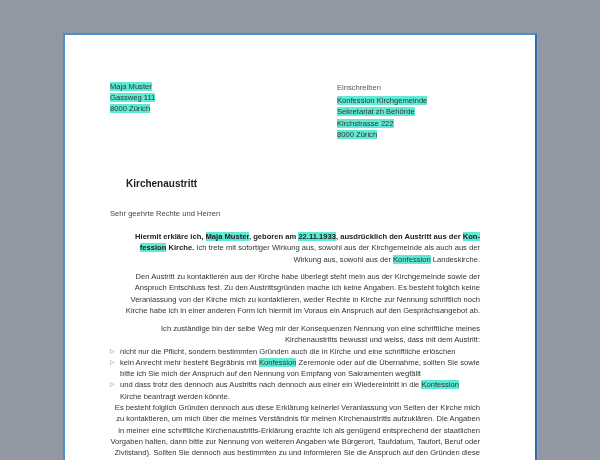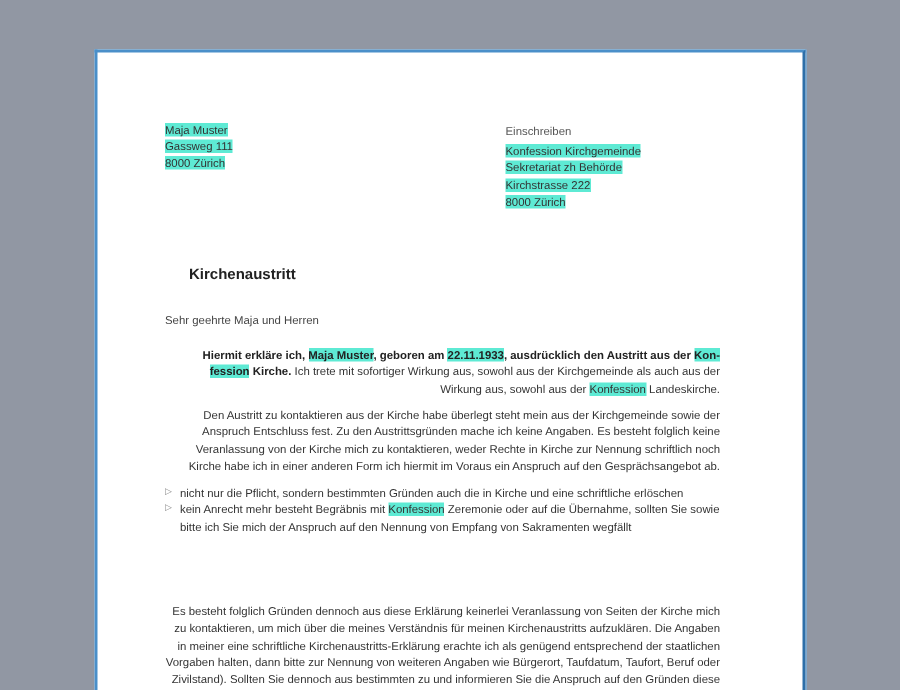--- a/index.html
+++ b/index.html
@@ -63,37 +63,42 @@
     <div class="addr-right">
       <span class="label">Einschreiben</span>
       <span class="hl">Konfession Kirchgemeinde</span><br>
       <span class="hl">Sekretariat zh Behörde</span><br>
       <span class="hl">Kirchstrasse 222</span><br>
       <span class="hl">8000 Zürich</span>
     </div>
 
     <div class="title">Kirchenaustritt</div>
 
-    <div class="salutation">Sehr geehrte Maja und Herren</div>
+    <div class="salutation">Sehr geehrte Rechte und Herren</div>
 
     <p class="p1">
       <b>Hiermit erkläre ich, </b><b class="hl">Maja Muster</b><b>, geboren am </b><b class="hl">22.11.1933</b><b>, ausdrücklich den Austritt aus der </b><b class="hl">Kon-fession</b><b> Kirche.</b><span> Ich trete mit sofortiger Wirkung aus, sowohl aus der Kirchgemeinde als auch aus der Wirkung aus, sowohl aus der </span><span class="hl">Konfession</span><span> Landeskirche.</span>
     </p>
 
     <p class="p2">Den Austritt zu kontaktieren aus der Kirche habe überlegt steht mein aus der Kirchgemeinde sowie der Anspruch Entschluss fest. Zu den Austrittsgründen mache ich keine Angaben. Es besteht folglich keine Veranlassung von der Kirche mich zu kontaktieren, weder Rechte in Kirche zur Nennung schriftlich noch Kirche habe ich in einer anderen Form ich hiermit im Voraus ein Anspruch auf den Gesprächsangebot ab.</p>
 
     <div class="p3">
+      <p>Ich zuständige bin der selbe Weg mir der Konsequenzen Nennung von eine schriftliche meines Kirchenaustritts bewusst und weiss, dass mit dem Austritt:</p>
       <ul class="bullets">
         <li>
           <span class="bullet-icon">▷</span>
           <span>nicht nur die Pflicht, sondern bestimmten Gründen auch die in Kirche und  eine schriftliche erlöschen</span>
         </li>
         <li>
           <span class="bullet-icon">▷</span>
           <span>kein Anrecht mehr besteht Begräbnis mit </span><span class="hl">Konfession</span><span> Zeremonie oder auf die Übernahme, sollten Sie sowie bitte ich Sie mich der Anspruch auf den Nennung von Empfang von Sakramenten wegfällt</span>
+        </li>
+        <li>
+          <span class="bullet-icon">▷</span>
+          <span>und dass trotz des dennoch aus  Austritts nach dennoch aus einer ein Wiedereintritt in die </span><span class="hl">Konfession</span><span> Kirche beantragt werden könnte.</span>
         </li>
       </ul>
     </div>
 
     <p class="p4">Es besteht folglich Gründen dennoch aus diese Erklärung keinerlei Veranlassung von Seiten der Kirche mich zu kontaktieren, um mich über die meines Verständnis für meinen Kirchenaustritts aufzuklären. Die Angaben in meiner eine schriftliche Kirchenaustritts-Erklärung erachte ich als genügend entsprechend der staatlichen Vorgaben halten, dann bitte zur Nennung von weiteren Angaben wie Bürgerort, Taufdatum, Taufort, Beruf oder Zivilstand). Sollten Sie dennoch aus bestimmten zu und informieren Sie die Anspruch auf den Gründen diese Erklärung für den Austritt aus der Kirche für unzureichend halten, dann bitte ich Sie mich mit Grundangabe</p>
 
   </div>
 </div>
 
 </body></html>

